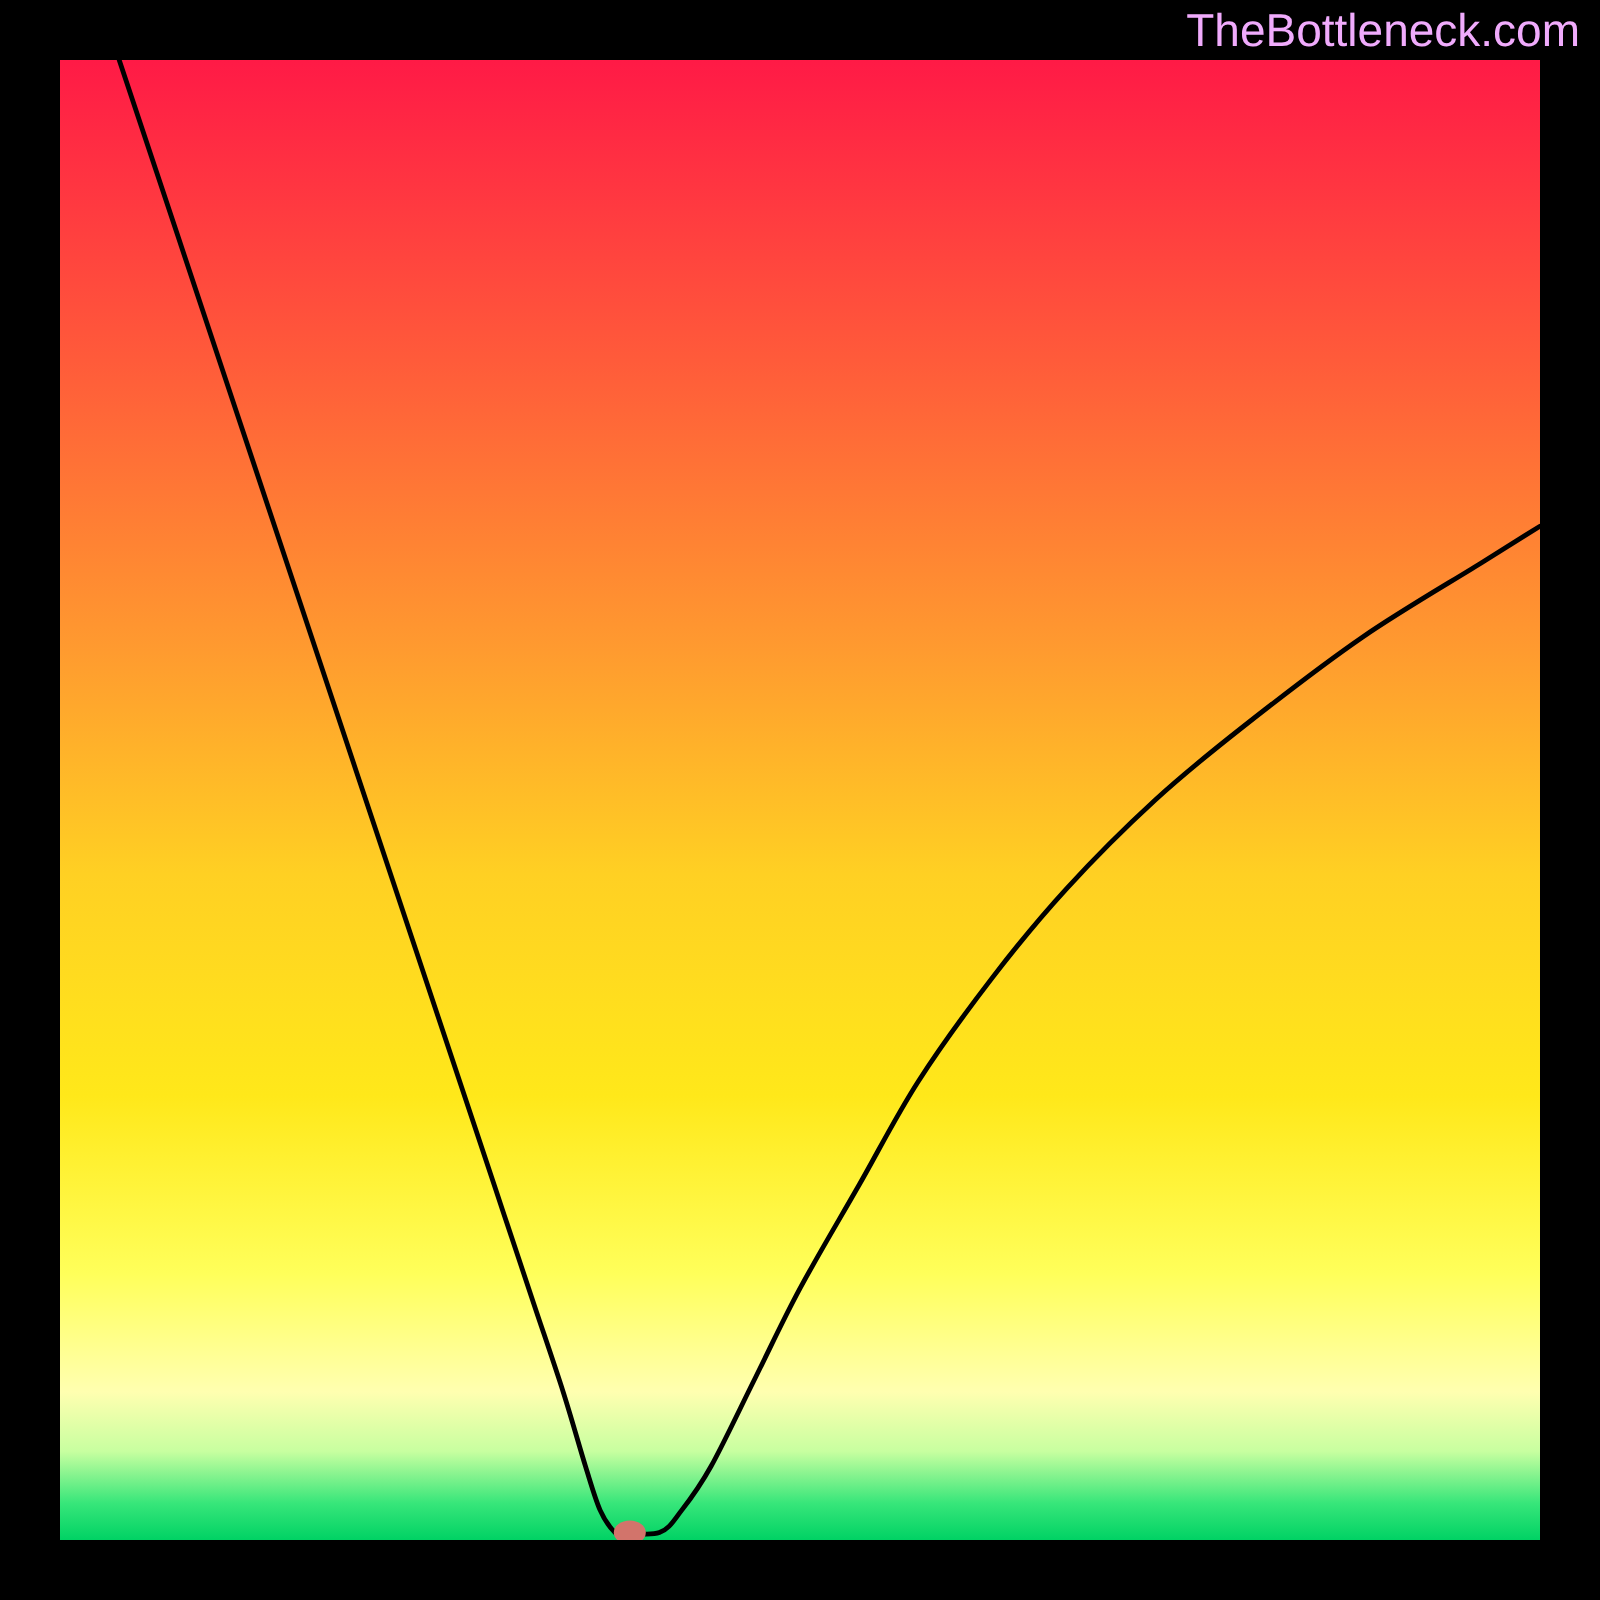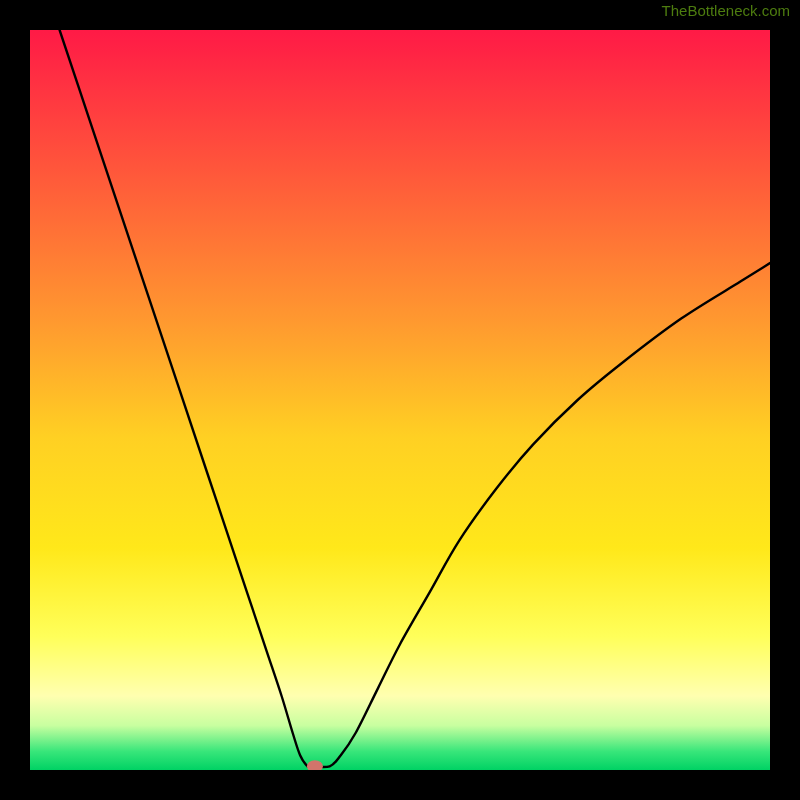--- a/index.html
+++ b/index.html
@@ -14,22 +14,22 @@
   .frame {
     position: relative;
     width: 800px;
     height: 800px;
     background: #000;
   }
   .watermark {
     position: absolute;
     top: 2px;
     right: 10px;
-    color: #4d7c0f;
-    font-size: 15px;
+    color: #f0abfc;
+    font-size: 23px;
     letter-spacing: 0px;
     font-weight: 500;
     z-index: 20;
   }
   svg {
     display: block;
   }
 </style>
 </head>
 <body>

